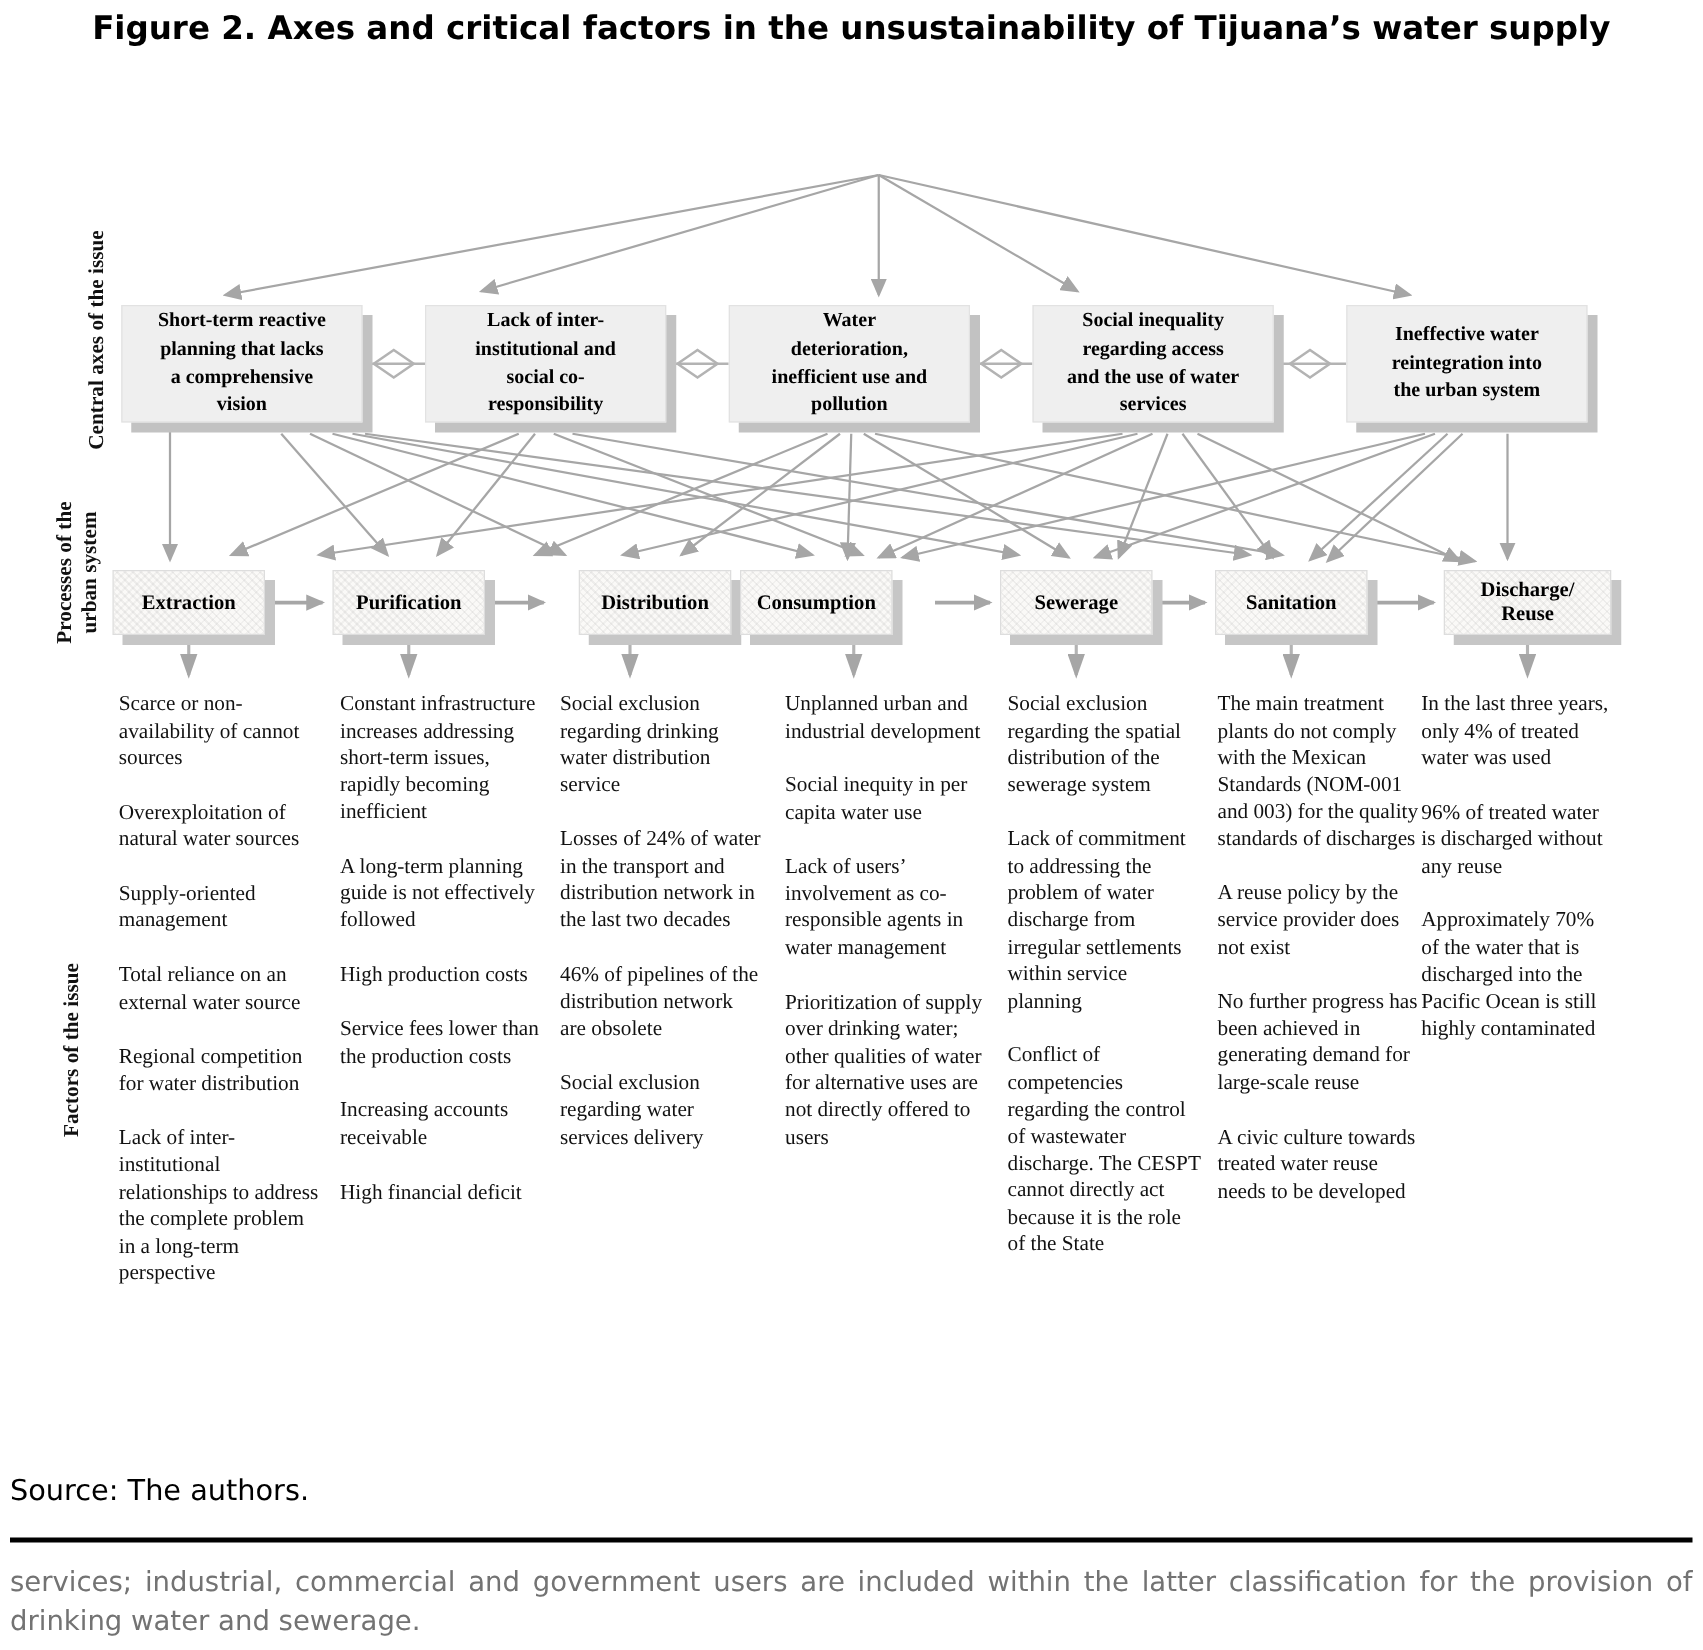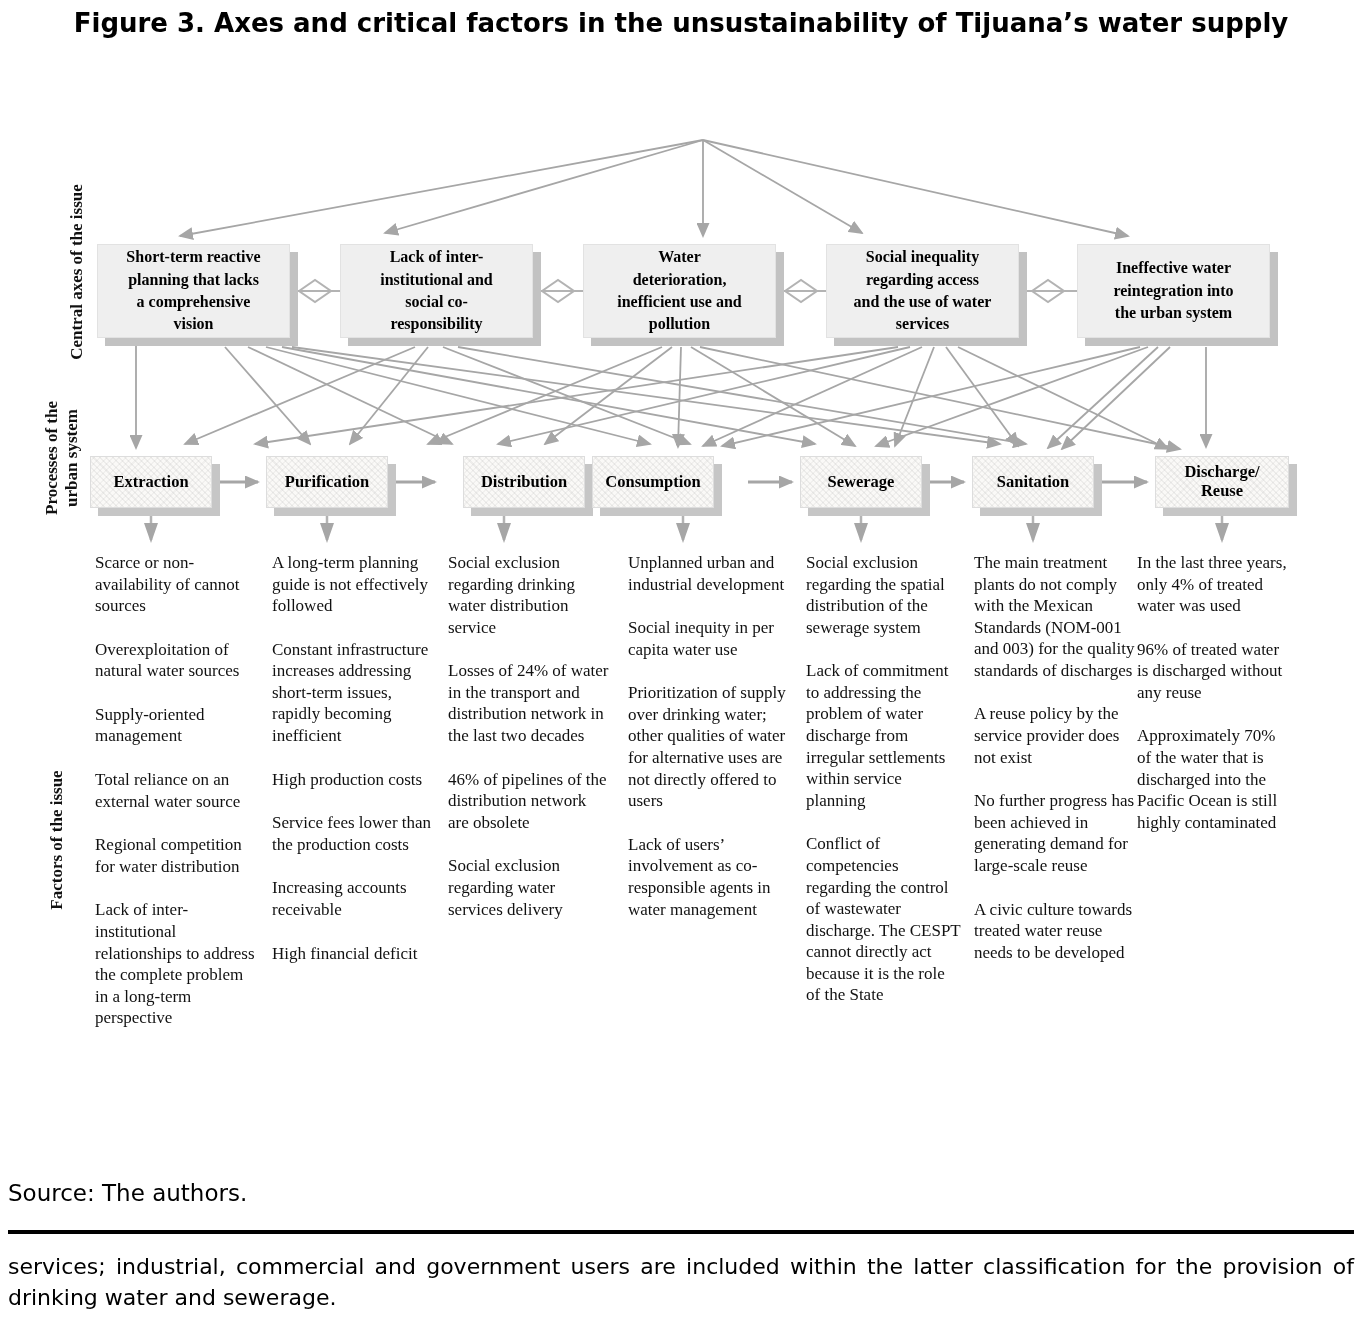--- a/index.html
+++ b/index.html
@@ -17,28 +17,28 @@
             background-color:#faf9f7;
             background-image:repeating-linear-gradient(45deg, rgba(160,160,160,0.14) 0px, rgba(160,160,160,0.14) 1.5px, transparent 1.5px, transparent 4.5px),
                              repeating-linear-gradient(-45deg, rgba(160,160,160,0.10) 0px, rgba(160,160,160,0.10) 1.5px, transparent 1.5px, transparent 4.5px);
             box-shadow:8px 8px 0 #c6c6c6;display:flex;align-items:center;justify-content:center;
             text-align:center;font-weight:bold;font-size:16.5px;line-height:1.15;white-space:pre-line;}
   .factor-col{position:absolute;top:552px;font-size:17px;line-height:1.27;color:#111;}
   .factor-col p{margin:0 0 22px 0;}
   .source{position:absolute;top:1180px;left:8px;font-family:"DejaVu Sans", sans-serif;font-size:23px;color:#000;}
   .rule{position:absolute;top:1230px;left:8px;right:8px;border:0;border-top:4px solid #000;margin:0;}
   .footnote{position:absolute;top:1252px;left:8px;right:8px;font-family:"DejaVu Sans", sans-serif;
-            font-size:22px;line-height:1.4;text-align:justify;color:#000000;}
+            font-size:22px;line-height:1.4;text-align:justify;color:#737373;}
 </style>
 </head>
 <body>
 
 <div class="page">
 
-  <div class="title">Figure 3. Axes and critical factors in the unsustainability of Tijuana’s water supply</div>
+  <div class="title">Figure 2. Axes and critical factors in the unsustainability of Tijuana’s water supply</div>
 
   <svg class="net" width="1362" height="1320" viewBox="0 0 1362 1320">
     <defs>
       <marker id="ah" markerUnits="userSpaceOnUse" markerWidth="15" markerHeight="13" refX="13" refY="6.5" orient="auto">
         <path d="M0,0 L15,6.5 L0,13 z" fill="#a6a6a6"></path>
       </marker>
       <marker id="ahDrop" markerUnits="userSpaceOnUse" markerWidth="20" markerHeight="14" refX="17" refY="7" orient="auto">
         <path d="M0,0 L20,7 L0,14 z" fill="#a6a6a6"></path>
       </marker>
     </defs>
@@ -132,38 +132,38 @@
 
   <div class="factor-col" style="left:95px;width:160px;">
       <p>Scarce or non-availability of cannot sources</p>
       <p>Overexploitation of natural water sources</p>
       <p>Supply-oriented management</p>
       <p>Total reliance on an external water source</p>
       <p>Regional competition for water distribution</p>
       <p>Lack of inter-institutional relationships to address the complete problem in a long-term perspective</p>
     </div>
   <div class="factor-col" style="left:272px;width:162px;">
+      <p>Constant infrastructure increases addressing short-term issues, rapidly becoming inefficient</p>
       <p>A long-term planning guide is not effectively followed</p>
-      <p>Constant infrastructure increases addressing short-term issues, rapidly becoming inefficient</p>
       <p>High production costs</p>
       <p>Service fees lower than the production costs</p>
       <p>Increasing accounts receivable</p>
       <p>High financial deficit</p>
     </div>
   <div class="factor-col" style="left:448px;width:162px;">
       <p>Social exclusion regarding drinking water distribution service</p>
       <p>Losses of 24% of water in the transport and distribution network in the last two decades</p>
       <p>46% of pipelines of the distribution network are obsolete</p>
       <p>Social exclusion regarding water services delivery</p>
     </div>
   <div class="factor-col" style="left:628px;width:160px;">
       <p>Unplanned urban and industrial development</p>
       <p>Social inequity in per capita water use</p>
+      <p>Lack of users’ involvement as co-responsible agents in water management</p>
       <p>Prioritization of supply over drinking water; other qualities of water for alternative uses are not directly offered to users</p>
-      <p>Lack of users’ involvement as co-responsible agents in water management</p>
     </div>
   <div class="factor-col" style="left:806px;width:157px;">
       <p>Social exclusion regarding the spatial distribution of the sewerage system</p>
       <p>Lack of commitment to addressing the problem of water discharge from irregular settlements within service planning</p>
       <p>Conflict of competencies regarding the control of wastewater discharge. The CESPT cannot directly act because it is the role of the State</p>
     </div>
   <div class="factor-col" style="left:974px;width:162px;">
       <p>The main treatment plants do not comply with the Mexican Standards (NOM-001 and 003) for the quality standards of discharges</p>
       <p>A reuse policy by the service provider does not exist</p>
       <p>No further progress has been achieved in generating demand for large-scale reuse</p>

